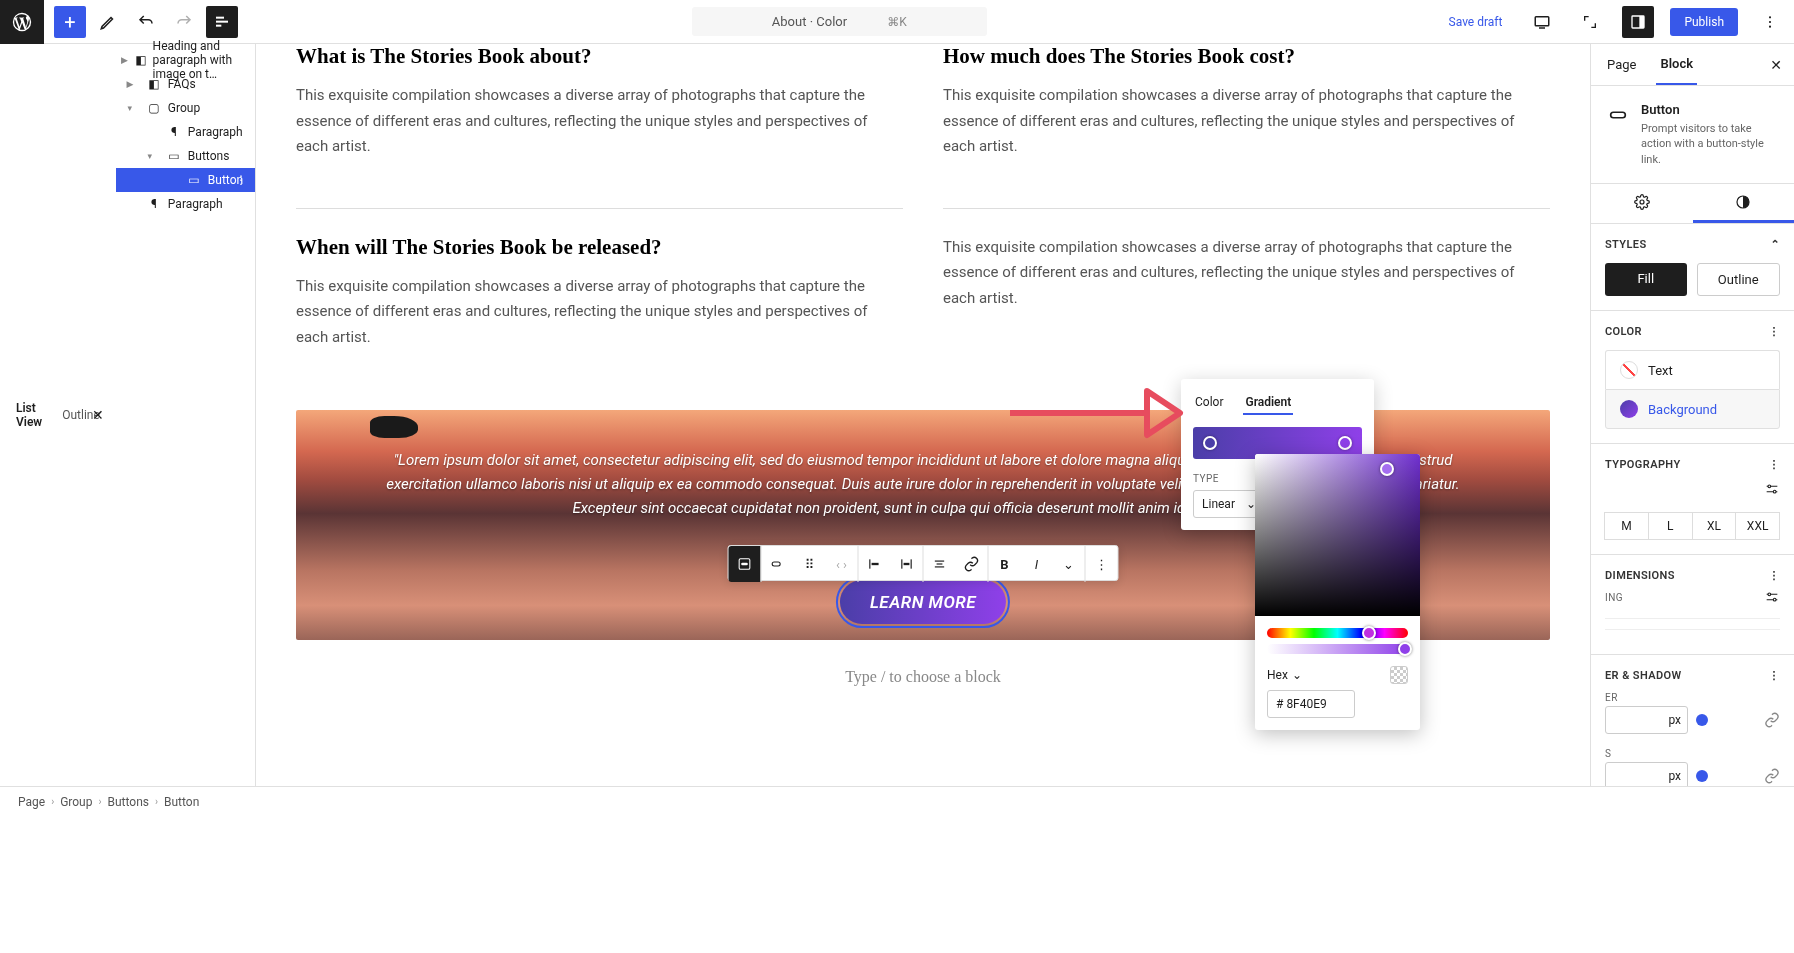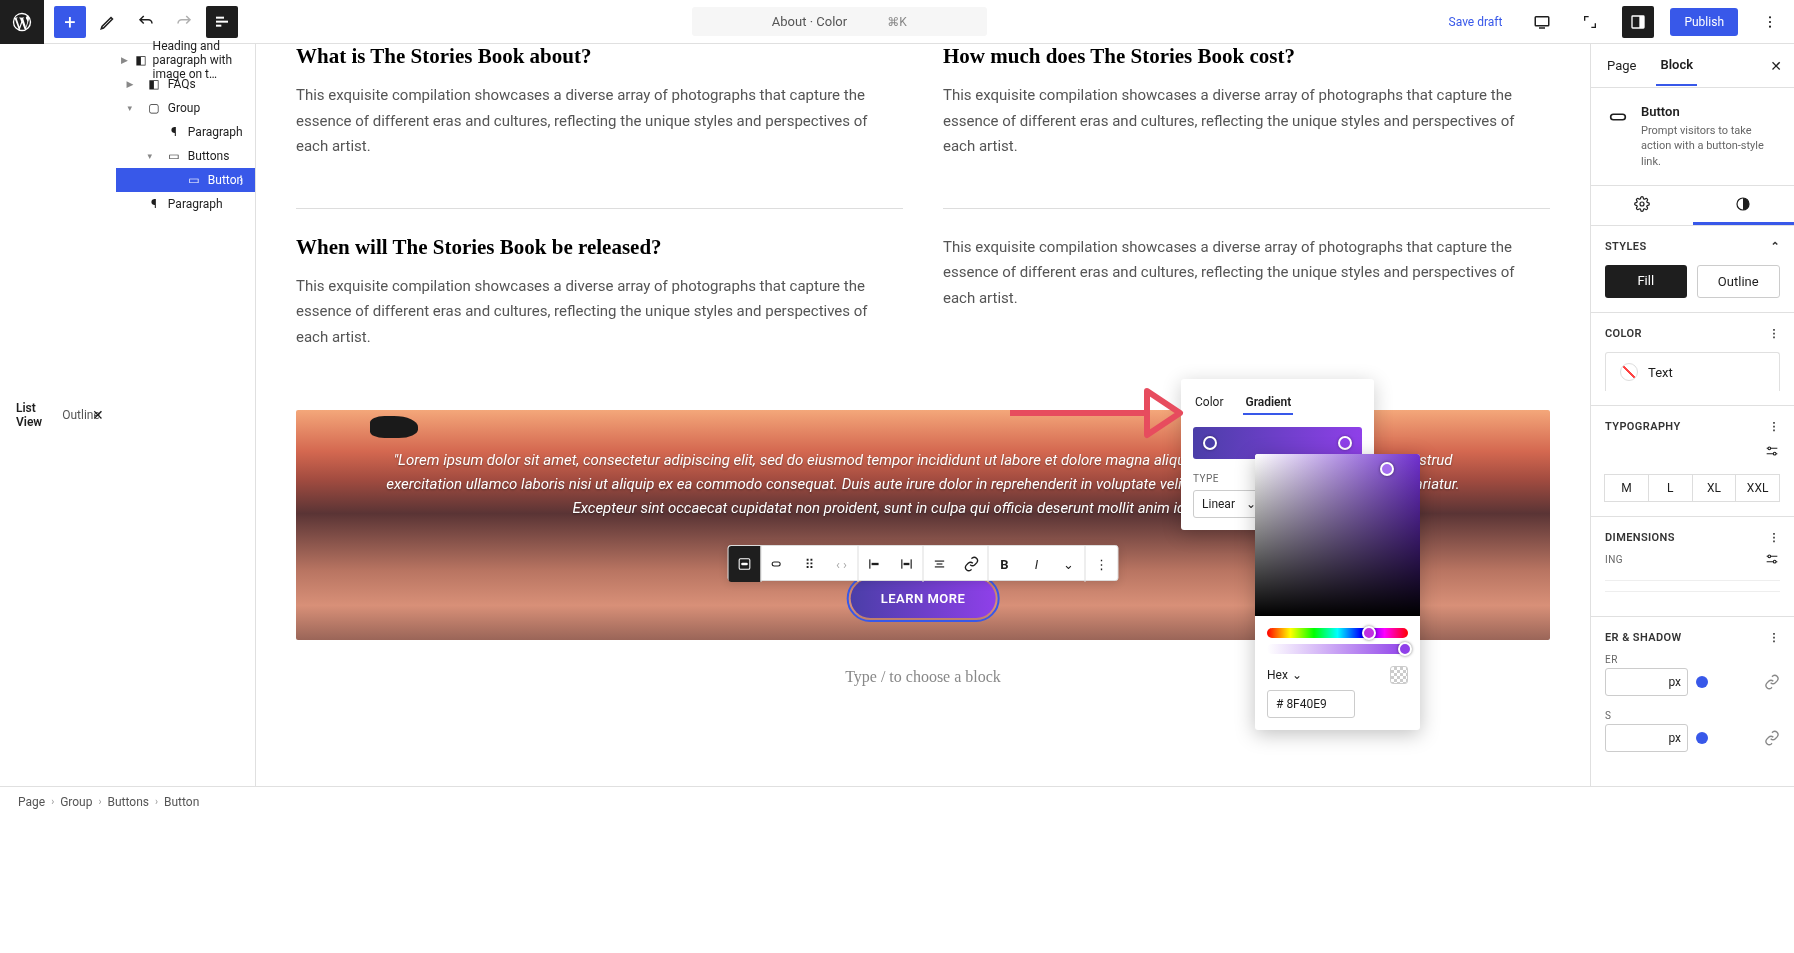--- a/index.html
+++ b/index.html
@@ -34,21 +34,21 @@
 .canvas { flex:1; overflow:hidden; position:relative; background:#fff; }
 .canvas-inner { padding:0 40px; }
 .cols { display:flex; gap:40px; }
 .col { flex:1; }
 .col h3 { font-weight:600; font-size:21px; margin-bottom:14px; color:#000; font-family:Georgia,serif; }
 .col p { font-size:15px; line-height:1.7; color:#555; margin-bottom:30px; }
 .divider { height:1px; background:#ddd; margin:18px 0 26px; }
 .cover { margin-top:30px; height:230px; position:relative; border-radius:2px; overflow:hidden; background:linear-gradient(180deg,#f4a77a 0%,#d46850 18%,#a34c40 30%,#5a3435 45%,#b97562 70%,#d89078 85%,#9a6558 100%); }
 .cover .quote { position:absolute; top:38px; left:60px; right:60px; color:#fff; text-align:center; font-size:15px; line-height:1.6; font-style:italic; text-shadow:0 1px 2px rgba(0,0,0,.4); }
 .cover .rock { position:absolute; top:6px; left:74px; width:48px; height:22px; background:#1a1a1a; border-radius:30% 50% 40% 30%; }
-.learn-btn { position:absolute; bottom:22px; left:50%; transform:translateX(-50%); padding:12px 30px; border-radius:24px; color:#fff; font-size:13px; font-weight:600; letter-spacing:.5px; background:linear-gradient(90deg,#4b3ea8,#8f40e9); outline:2px solid #3858e9; outline-offset:2px; cursor:pointer; }
+.learn-btn { position:absolute; bottom:16px; left:50%; transform:translateX(-50%); padding:12px 30px; border-radius:24px; color:#fff; font-size:17px; font-weight:600; letter-spacing:.5px; background:linear-gradient(90deg,#4b3ea8,#8f40e9); outline:2px solid #3858e9; outline-offset:2px; cursor:pointer;font-style:italic; }
 .float-toolbar { position:absolute; top:135px; left:50%; transform:translateX(-50%); display:flex; background:#fff; border:1px solid #ddd; border-radius:3px; box-shadow:0 2px 8px rgba(0,0,0,.12); height:36px; }
 .ft-btn { width:32px; height:36px; display:flex; align-items:center; justify-content:center; cursor:pointer; }
 .ft-sep { width:1px; background:#ddd; height:36px; }
 .ft-invert { background:#1e1e1e; color:#fff; border-radius:3px 0 0 3px; }
 .prompt { text-align:center; color:#888; font-size:16px; font-family:Georgia,serif; margin-top:28px; }
 .sidebar-right { width:204px; border-left:1px solid #e0e0e0; display:flex; flex-direction:column; overflow:hidden; }
 .r-tabs { display:flex; align-items:center; height:44px; padding:0 12px; gap:16px; border-bottom:1px solid #e0e0e0; }
 .r-tabs .tab { font-size:13px; cursor:pointer; padding:12px 4px; }
 .r-tabs .tab.active { border-bottom:2px solid #3858e9; font-weight:600; }
 .r-tabs .close-x { margin-left:auto; }
@@ -401,20 +401,24 @@
     </div>
     <div class="panel-section">
       <div class="panel-hdr" style="margin-bottom:12px">
           <span>Color</span>
           <span>⋮</span>
         </div>
       <div class="color-row first">
         <div class="color-swatch color-stripe-sw"></div>
         <span class="label">Text</span>
       </div>
+      <div class="color-row last">
+        <div class="color-swatch color-gradient-sw"></div>
+        <span class="label">Background</span>
+      </div>
     </div>
     <div class="panel-section">
       <div class="panel-hdr">
           <span>Typography</span>
           <span>⋮</span>
         </div>
       <div style="text-align:right;margin-top:10px"><svg width="16" height="16" viewBox="0 0 24 24" fill="none" stroke="currentColor" stroke-width="1.6" style="display:inline">
             <path d="M4 8h16M4 16h16"></path>
             <circle cx="8" cy="8" r="2" fill="#fff"></circle>
             <circle cx="16" cy="16" r="2" fill="#fff"></circle>

